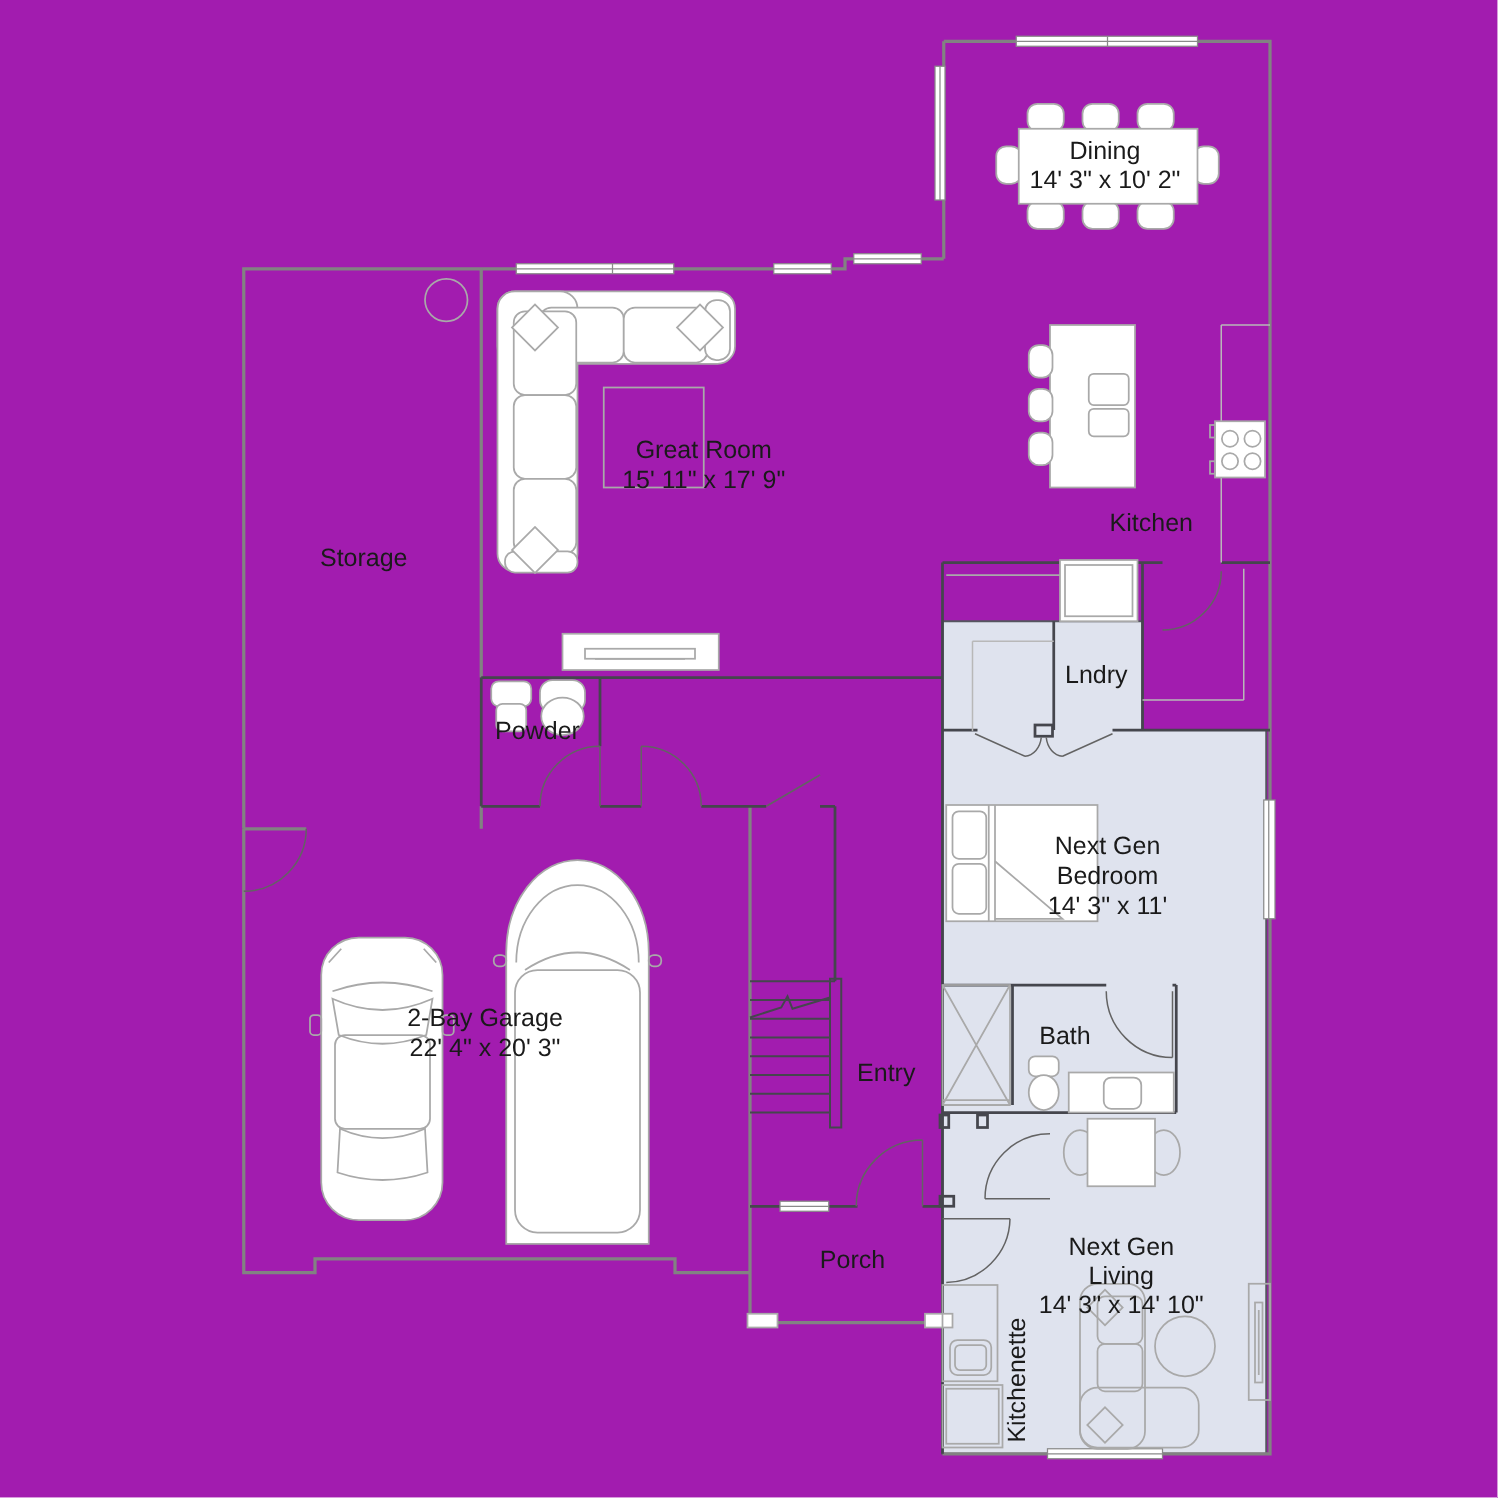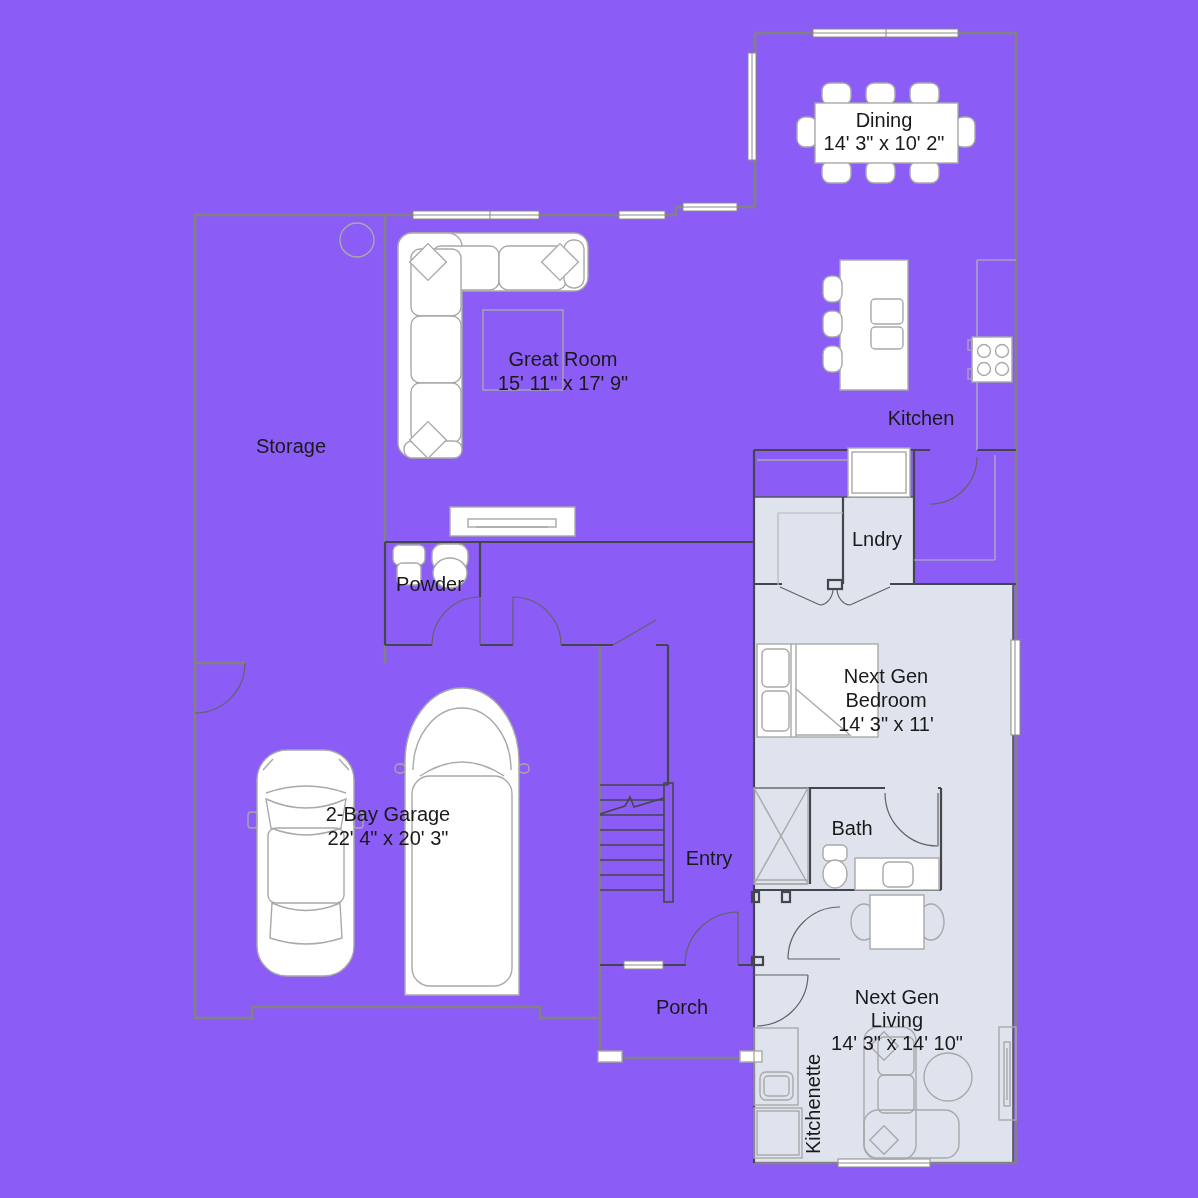--- a/index.html
+++ b/index.html
@@ -1,20 +1,20 @@
 <!DOCTYPE html>
 <html style="--ext: #828282; --int: #45464d; --suite: #dfe3ee; --suiteline: #55565f; --furn: #a9a9a9; --door: #636363; --txt: #1a1a1a;"><head>
 <meta charset="utf-8">
 <style>
   :root{
     --ext:#828282; --int:#45464d; --suite:#dfe3ee; --suiteline:#55565f;
     --furn:#a9a9a9; --lite:#b8b8b8; --door:#636363; --win:#8a8a8a; --txt:#1a1a1a;
   }
   html,body{margin:0;padding:0;background:#fff;}
-  .plan-wrap{width:1198px;height:1198px;background:#8b5cf6;position:relative;text-align:center;}
+  .plan-wrap{width:1198px;height:1198px;background:#a21caf;position:relative;text-align:center;}
   svg{display:block;}
   .w-ext{stroke:var(--ext);stroke-width:2.6;fill:none;}
   .w-int{stroke:var(--int);stroke-width:2.2;fill:none;}
   .suite{fill:var(--suite);stroke:var(--suiteline);stroke-width:1.6;}
   .furn{stroke:var(--furn);stroke-width:1.4;fill:none;}
   .furnw{stroke:var(--furn);stroke-width:1.4;fill:#fff;}
   .lite{stroke:var(--lite);stroke-width:1.2;fill:none;}
   .door{stroke:var(--door);stroke-width:1.2;fill:none;}
   .win{stroke:var(--win);stroke-width:1;fill:#fff;}
   .winl{stroke:var(--win);stroke-width:1;fill:none;}

